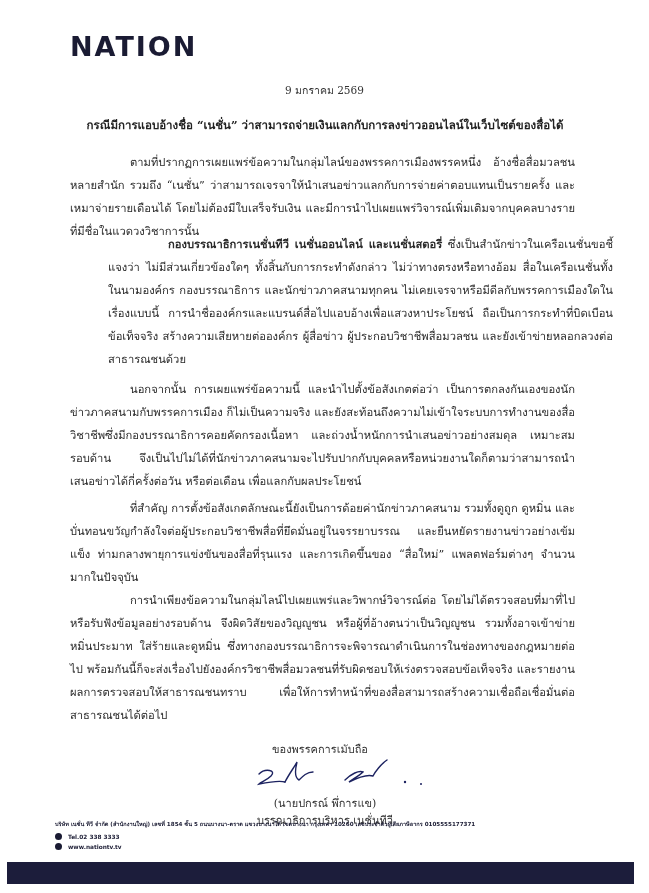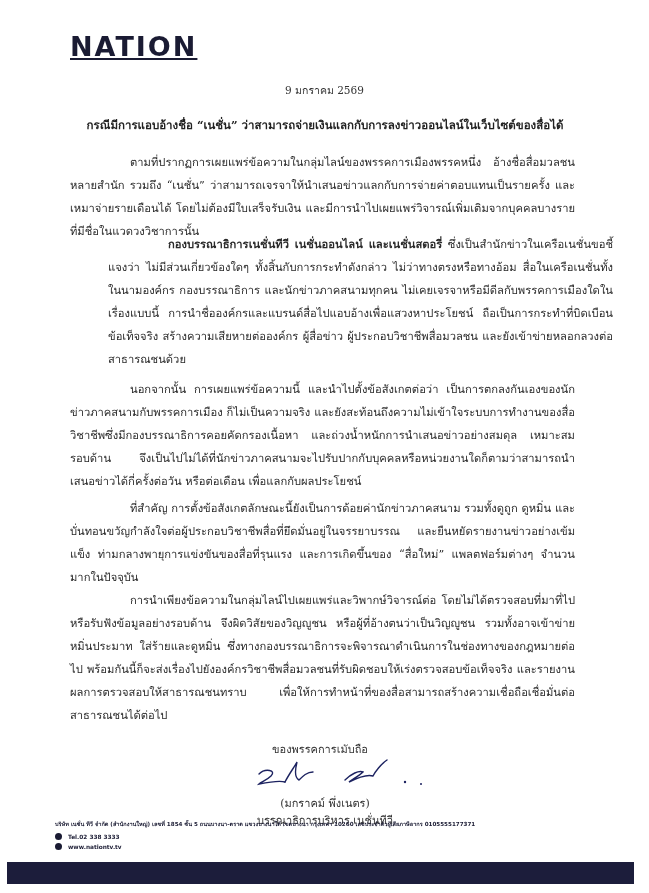--- a/index.html
+++ b/index.html
@@ -18,21 +18,20 @@
     .logo {
       position: absolute;
       left: 70px;
       top: 33px;
       font-family: "DejaVu Sans", "Liberation Sans", sans-serif;
       font-weight: bold;
       font-size: 27px;
       letter-spacing: 2px;
       color: #1a1b33;
       line-height: 1;
-      text-decoration: underline;
     }
     .date {
       position: absolute;
       left: 0;
       width: 649px;
       top: 82px;
       text-align: center;
       font-size: 10.5px;
       color: #333;
     }
@@ -184,21 +183,21 @@
 <div class="closing">ของพรรคการเมับถือ</div>
 
 <svg class="signature" viewBox="0 0 170 32" xmlns="http://www.w3.org/2000/svg">
   <path d="M4 16 C 10 10, 22 12, 16 18 C 12 22, 6 24, 4 26 C 14 24, 24 22, 30 24" fill="none" stroke="#1c2260" stroke-width="1.4" stroke-linecap="round"></path>
   <path d="M30 24 C 34 16, 40 8, 42 4 C 40 12, 40 20, 44 22 C 48 18, 52 14, 58 14" fill="none" stroke="#1c2260" stroke-width="1.4" stroke-linecap="round"></path>
   <path d="M90 22 C 96 16, 104 12, 108 14 C 104 18, 96 22, 94 24 C 102 20, 112 16, 118 18 C 120 14, 126 6, 132 2" fill="none" stroke="#1c2260" stroke-width="1.4" stroke-linecap="round"></path>
   <circle cx="150" cy="24" r="1.2" fill="#1c2260"></circle>
   <circle cx="166" cy="26" r="1" fill="#1c2260"></circle>
 </svg>
 
-<div class="signer-name">(มกราคม์ พึ่งเนตร)</div>
+<div class="signer-name">(นายปกรณ์ พึ่การแข)</div>
 <div class="signer-title">บรรณาธิการบริหาร เนชั่นทีวี</div>
 
 <div class="footer-address">บริษัท เนชั่น ทีวี จำกัด (สำนักงานใหญ่) เลขที่ 1854 ชั้น 5 ถนนบางนา-ตราด แขวงบางนาใต้ เขตบางนา กรุงเทพฯ 10260 เลขประจำตัวผู้เสียภาษีอากร 0105555177371</div>
 
 <div class="contact contact-tel">
   <span class="dot"></span>
   <span>Tel.02 338 3333</span>
 </div>
 
 <div class="contact contact-web">

